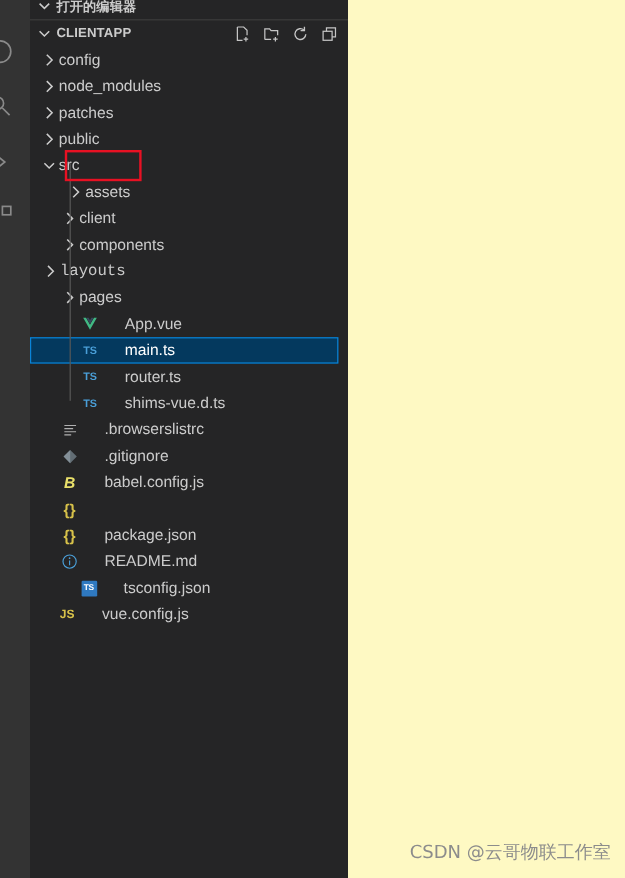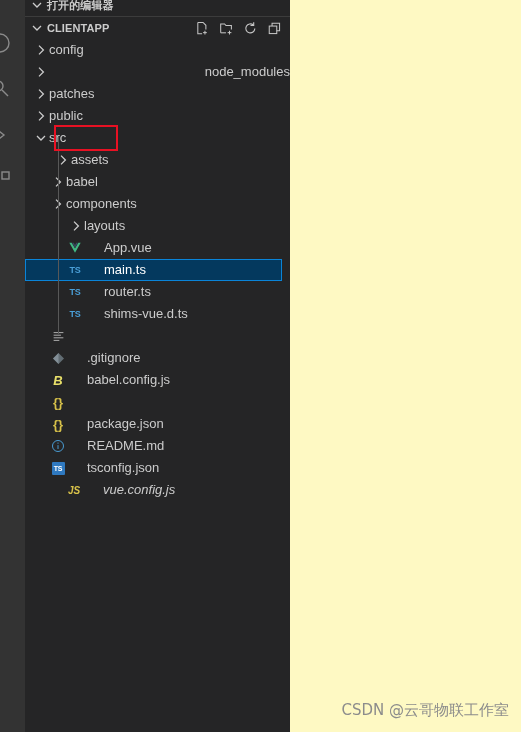--- a/index.html
+++ b/index.html
@@ -260,21 +260,21 @@
 
     <div class="tree" id="tree">
         <div class="row" style="padding-left: 8px;">
           <span class="twisty">
             <svg viewBox="0 0 16 16" fill="none" stroke="currentColor" stroke-width="1.3">
               <path d="M6 3.6 L10.4 8 L6 12.4"></path>
             </svg>
           </span>
           <span class="label">config</span>
         </div>
-        <div class="row" style="padding-left: 8px; justify-content: space-between;">
+        <div class="row" style="padding-left: 8px;">
           <span class="twisty">
             <svg viewBox="0 0 16 16" fill="none" stroke="currentColor" stroke-width="1.3">
               <path d="M6 3.6 L10.4 8 L6 12.4"></path>
             </svg>
           </span>
           <span class="label">node_modules</span>
         </div>
         <div class="row" style="padding-left: 8px; align-items: center;">
           <span class="twisty">
             <svg viewBox="0 0 16 16" fill="none" stroke="currentColor" stroke-width="1.3">
@@ -306,37 +306,45 @@
             </svg>
           </span>
           <span class="label">assets</span>
         </div>
         <div class="row" style="padding-left: 25px;">
           <span class="twisty">
             <svg viewBox="0 0 16 16" fill="none" stroke="currentColor" stroke-width="1.3">
               <path d="M6 3.6 L10.4 8 L6 12.4"></path>
             </svg>
           </span>
-          <span class="label">babel</span>
+          <span class="label">client</span>
         </div>
         <div class="row" style="padding-left: 25px;">
           <span class="twisty">
             <svg viewBox="0 0 16 16" fill="none" stroke="currentColor" stroke-width="1.3">
               <path d="M6 3.6 L10.4 8 L6 12.4"></path>
             </svg>
           </span>
           <span class="label">components</span>
         </div>
-        <div class="row" style="padding-left: 43px;">
+        <div class="row" style="padding-left: 9px; font-family: Liberation Mono, monospace;">
           <span class="twisty">
             <svg viewBox="0 0 16 16" fill="none" stroke="currentColor" stroke-width="1.3">
               <path d="M6 3.6 L10.4 8 L6 12.4"></path>
             </svg>
           </span>
           <span class="label">layouts</span>
+        </div>
+        <div class="row" style="padding-left: 25px;">
+          <span class="twisty">
+            <svg viewBox="0 0 16 16" fill="none" stroke="currentColor" stroke-width="1.3">
+              <path d="M6 3.6 L10.4 8 L6 12.4"></path>
+            </svg>
+          </span>
+          <span class="label">pages</span>
         </div>
         <div class="row" style="padding-left: 25px;">
           <span class="twisty empty"></span>
           <span class="icon">
             <span class="ic-vue">
               <svg viewBox="0 0 16 16">
                 <path d="M1.5 2 L8 13.4 L14.5 2 H11.8 L8 8.7 L4.2 2 Z" fill="#41b883"></path>
                 <path d="M4.6 2 L8 7.9 L11.4 2 H9.4 L8 4.5 L6.6 2 Z" fill="#35495e"></path>
               </svg>
             </span>
@@ -369,20 +377,21 @@
           <span class="icon">
             <span class="ic-lines">
               <svg viewBox="0 0 16 16" stroke="#b0b0b0" stroke-width="1.2" fill="none">
                 <line x1="2" y1="3.2" x2="14" y2="3.2"></line>
                 <line x1="2" y1="6.4" x2="11" y2="6.4"></line>
                 <line x1="2" y1="9.6" x2="14" y2="9.6"></line>
                 <line x1="2" y1="12.8" x2="9" y2="12.8"></line>
               </svg>
             </span>
           </span>
+          <span class="label">.browserslistrc</span>
         </div>
         <div class="row" style="padding-left: 8px;">
           <span class="twisty empty"></span>
           <span class="icon">
             <span class="ic-gitignore">
               <svg viewBox="0 0 16 16">
                 <path d="M8 1.2 L14.8 8 L8 14.8 L1.2 8 Z" fill="#6d7a82" opacity="0.85"></path>
                 <path d="M8 1.2 L8 14.8 L1.2 8 Z" fill="#9aa7af" opacity="0.6"></path>
               </svg>
             </span>
@@ -415,28 +424,28 @@
             <span class="ic-info">
               <svg viewBox="0 0 16 16" fill="none" stroke="#4a9fd8" stroke-width="1.1">
                 <circle cx="8" cy="8" r="6.3"></circle>
                 <line x1="8" y1="7" x2="8" y2="11.4"></line>
                 <circle cx="8" cy="4.7" r="0.8" fill="#4a9fd8" stroke="none"></circle>
               </svg>
             </span>
           </span>
           <span class="label">README.md</span>
         </div>
-        <div class="row" style="padding-left: 8px;">
+        <div class="row" style="padding-left: 24px;">
           <span class="twisty empty"></span>
           <span class="icon">
             <span class="ic-tsbadge">TS</span>
           </span>
           <span class="label">tsconfig.json</span>
         </div>
-        <div class="row" style="padding-left: 24px; font-style: italic;">
+        <div class="row" style="padding-left: 6px;">
           <span class="twisty empty"></span>
           <span class="icon">
             <span class="ic-js">JS</span>
           </span>
           <span class="label">vue.config.js</span>
         </div>
       </div>
 
     <div class="indent-guide" style="top:136px; height:198px;"></div>
 

